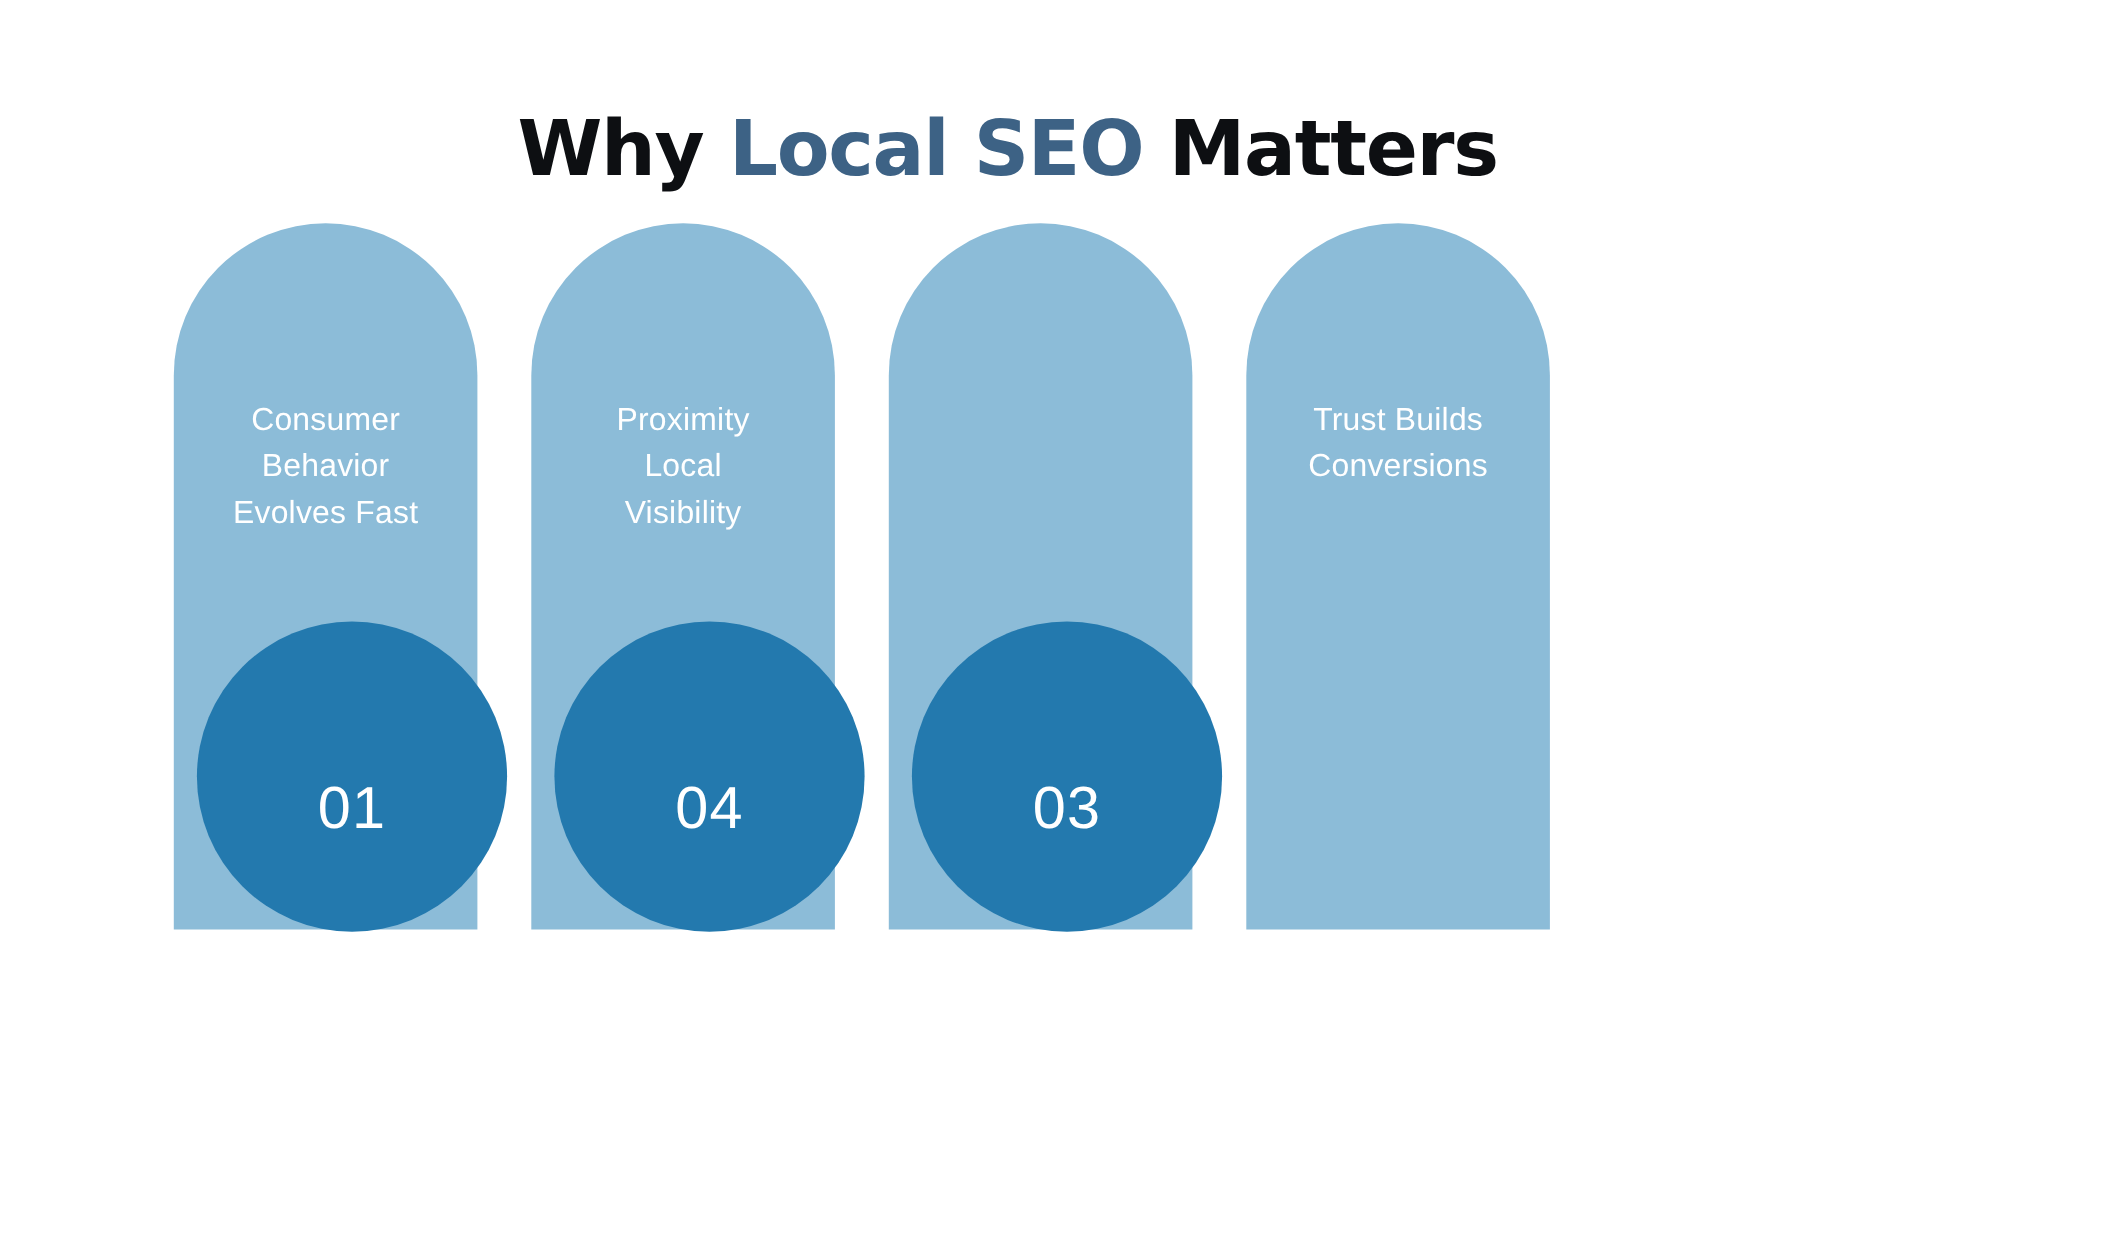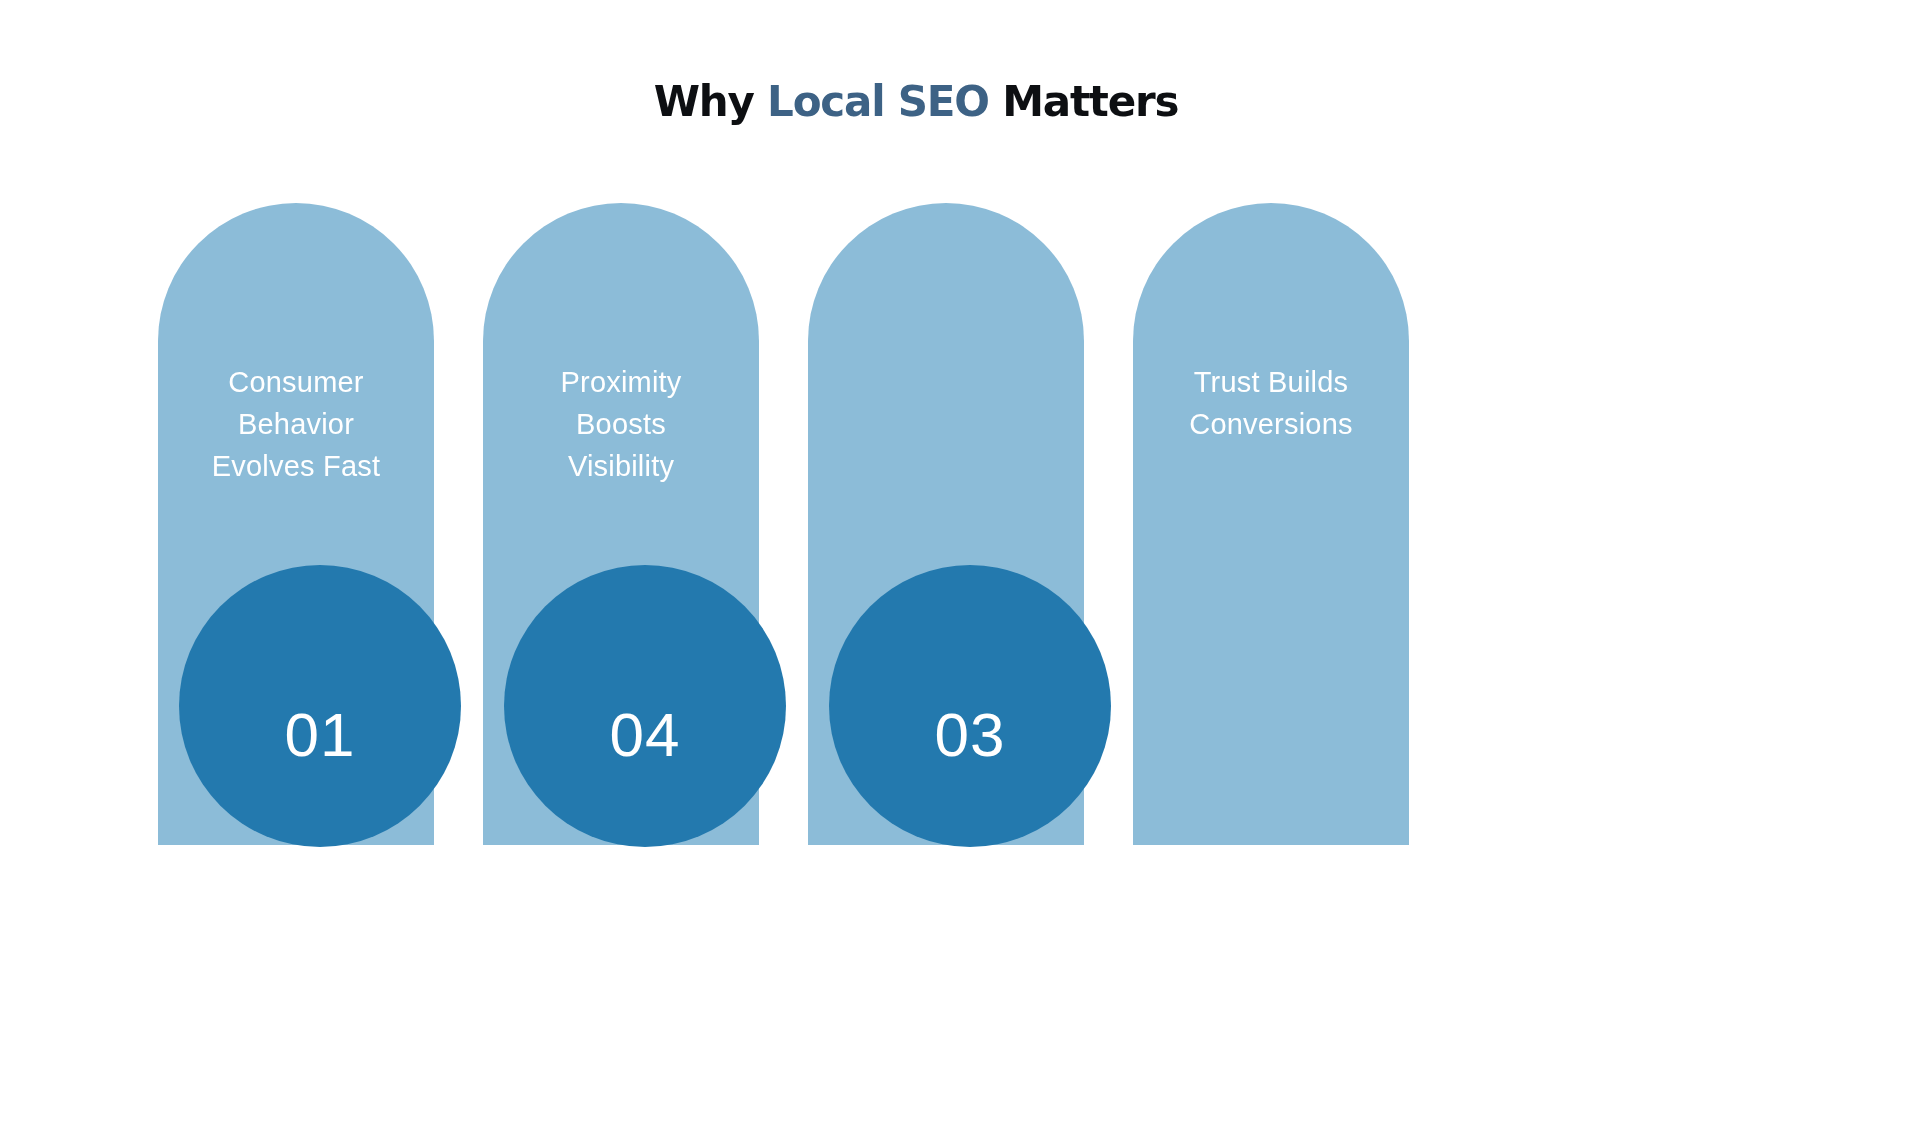--- a/index.html
+++ b/index.html
@@ -21,21 +21,21 @@
     overflow: hidden;
   }
 
   
   .title {
     position: absolute;
     left: 0;
     top: 52px;
     width: 1832px;
     text-align: center;
-    font-size: 42px;
+    font-size: 70px;
     line-height: 1.05;
     font-weight: 700;
     letter-spacing: -1.2px;
     white-space: nowrap;
     font-family: "DejaVu Sans", "Liberation Sans", sans-serif;
   }
   .title .seg {
     display: inline;
   }
   .title .seg-dark  { color: #0d0f12; }
@@ -104,21 +104,21 @@
     left: 0;
     top: 0;
     width: 282px;
     height: 282px;
     display: flex;
     align-items: center;
     justify-content: center;
     padding-top: 58px;
     box-sizing: border-box;
     color: #ffffff;
-    font-size: 62px;
+    font-size: 54px;
     line-height: 1;
     font-weight: 400;
     letter-spacing: 1px;
     font-family: "Liberation Sans", "DejaVu Sans", sans-serif;
   }
 </style>
 </head>
 <body>
 
 <div id="canvas">
@@ -133,21 +133,21 @@
 Behavior
 Evolves Fast</div>
       <div class="num-circle">
         <div class="num-label">01</div>
       </div>
     </div>
 
     <div class="card" style="left:483px">
       <div class="arch"></div>
       <div class="card-text">Proximity
-Boosts
+Local
 Visibility</div>
       <div class="num-circle">
         <div class="num-label">04</div>
       </div>
     </div>
 
     <div class="card" style="left:808px">
       <div class="arch"></div>
       <div class="num-circle">
         <div class="num-label">03</div>

